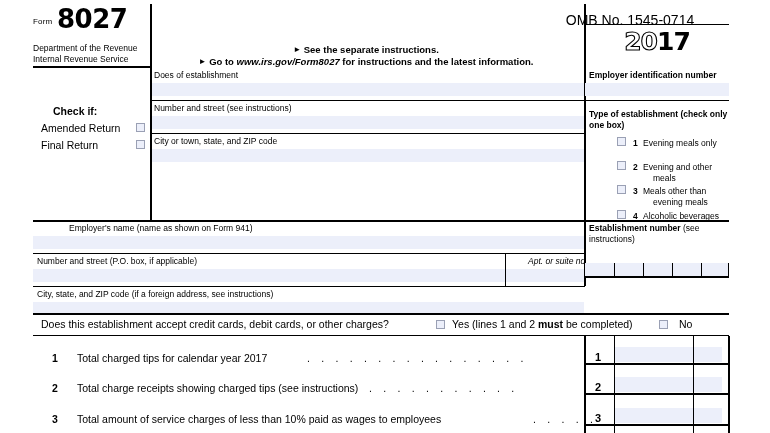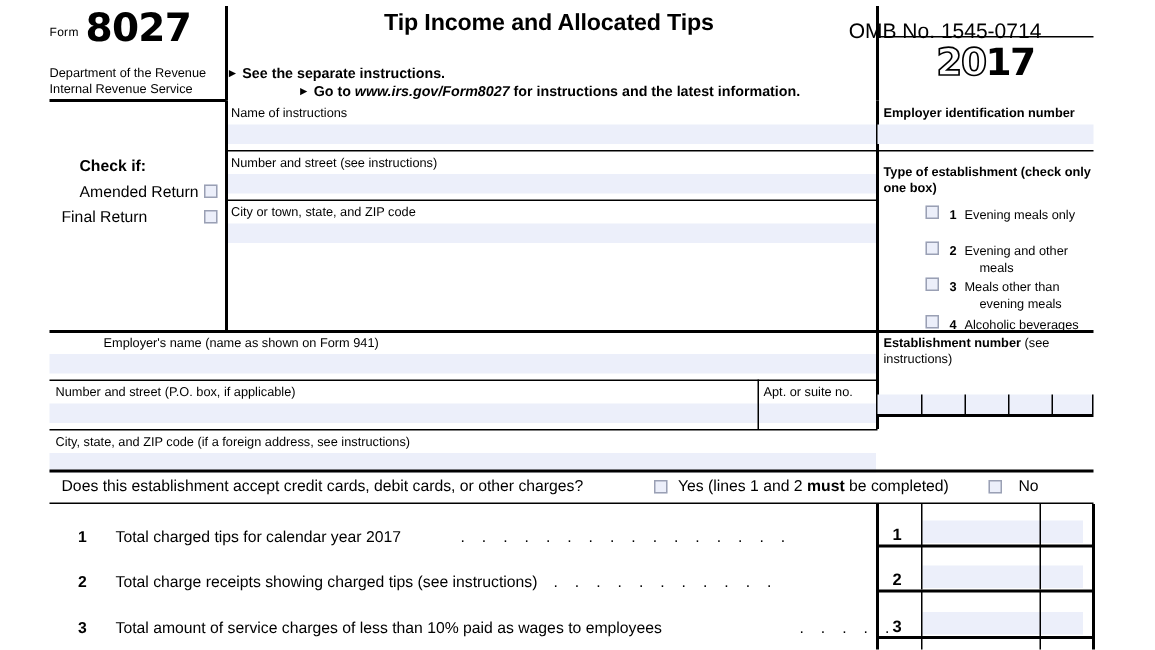--- a/index.html
+++ b/index.html
@@ -58,21 +58,21 @@
     text-align: center;
     font-size: 15.5px;
     font-weight: bold;
     line-height: 17px;
     letter-spacing: -0.1px;
   }
   .hdr-sub1 {
     position: absolute;
     left: 118px; top: 40px;
     width: 430px;
-    text-align: left;
+    text-align: center;
     font-size: 9.5px;
     font-weight: bold;
   }
   .hdr-sub2 {
     position: absolute;
     left: 118px; top: 52px;
     width: 430px;
     text-align: center;
     font-size: 9.5px;
     font-weight: bold;
@@ -151,21 +151,20 @@
 
   <div>
     <span class="hdr-form-word">Form</span>
     <span class="hdr-form-num">8027</span>
     <div class="hdr-dept">
       <div>Department of the Revenue</div>
       <div>Internal Revenue Service</div>
     </div>
 
     <div class="hdr-title">
-      <div>Tip Income and Allocated Tips</div>
     </div>
     <div class="hdr-sub1">
       <span class="arrow">►</span>
       <span>See the separate instructions.</span>
     </div>
     <div class="hdr-sub2">
       <span class="arrow">►</span>
       <span>Go to </span><i>www.irs.gov/Form8027</i><span> for instructions and the latest information.</span>
     </div>
 
@@ -173,29 +172,29 @@
     <div class="hdr-year"><span class="year-hollow">20</span><span>17</span></div>
 
     <div class="hline thick" style="top:62px; left:0; width:118px;"></div>
     <div class="hline" style="top:20px; left:552px; width:144px;"></div>
     <div class="vline thick" style="left:117px; top:0; height:63px;"></div>
     <div class="vline thick" style="left:551px; top:0; height:63px;"></div>
   </div>
 
   <div>
     <div class="bigtext b" style="left:8px; top:101px;margin-left:12px;">Check if:</div>
-    <div class="bigtext" style="left:8px; top:118px;margin-left:12px;">Amended Return</div>
+    <div class="bigtext" style="left:8px; top:118px;">Amended Return</div>
     <div class="checkbox" style="left:103px; top:119px;"></div>
     <div class="bigtext" style="left:8px; top:135px;">Final Return</div>
     <div class="checkbox" style="left:103px; top:136px;"></div>
   </div>
 
   <div>
 
-    <div class="flabel" style="left:121px; top:66px;">Name of instructions</div>
+    <div class="flabel" style="left:121px; top:66px;">Does of establishment</div>
     <div class="fill" style="left:118px; top:79px; width:433px; height:13px;"></div>
     <div class="hline" style="top:96px; left:118px; width:433px;"></div>
 
     <div class="flabel" style="left:121px; top:99px;">Number and street (see instructions)</div>
     <div class="fill" style="left:118px; top:112px; width:433px; height:13px;"></div>
     <div class="hline" style="top:129px; left:118px; width:433px;"></div>
 
     <div class="flabel" style="left:121px; top:132px;">City or town, state, and ZIP code</div>
     <div class="fill" style="left:118px; top:145px; width:433px; height:13px;"></div>
 
@@ -238,21 +237,21 @@
 
   <div>
     <div class="flabel" style="left:4px; top:219px;padding-left:32px;">Employer's name (name as shown on Form 941)</div>
     <div class="fill" style="left:0px; top:232px; width:551px; height:13px;"></div>
     <div class="hline" style="top:249px; left:0; width:552px;"></div>
 
     <div class="flabel" style="left:4px; top:252px;">Number and street (P.O. box, if applicable)</div>
     <div class="fill" style="left:0px; top:265px; width:472px; height:13px;"></div>
 
     <div class="vline" style="left:472px; top:249px; height:33px;"></div>
-    <div class="flabel" style="left:476px; top:252px;">Apt. or suite no.</div>
+    <div class="flabel" style="left:495px; top:252px;font-style:italic;">Apt. or suite no.</div>
     <div class="fill" style="left:473px; top:265px; width:78px; height:13px;"></div>
 
     <div class="hline" style="top:282px; left:0; width:552px;"></div>
 
     <div class="flabel" style="left:4px; top:285px;">City, state, and ZIP code (if a foreign address, see instructions)</div>
     <div class="fill" style="left:0px; top:298px; width:551px; height:13px;"></div>
   </div>
 
   <div>
     <div class="vline thick" style="left:551px; top:216px; height:66px;"></div>

